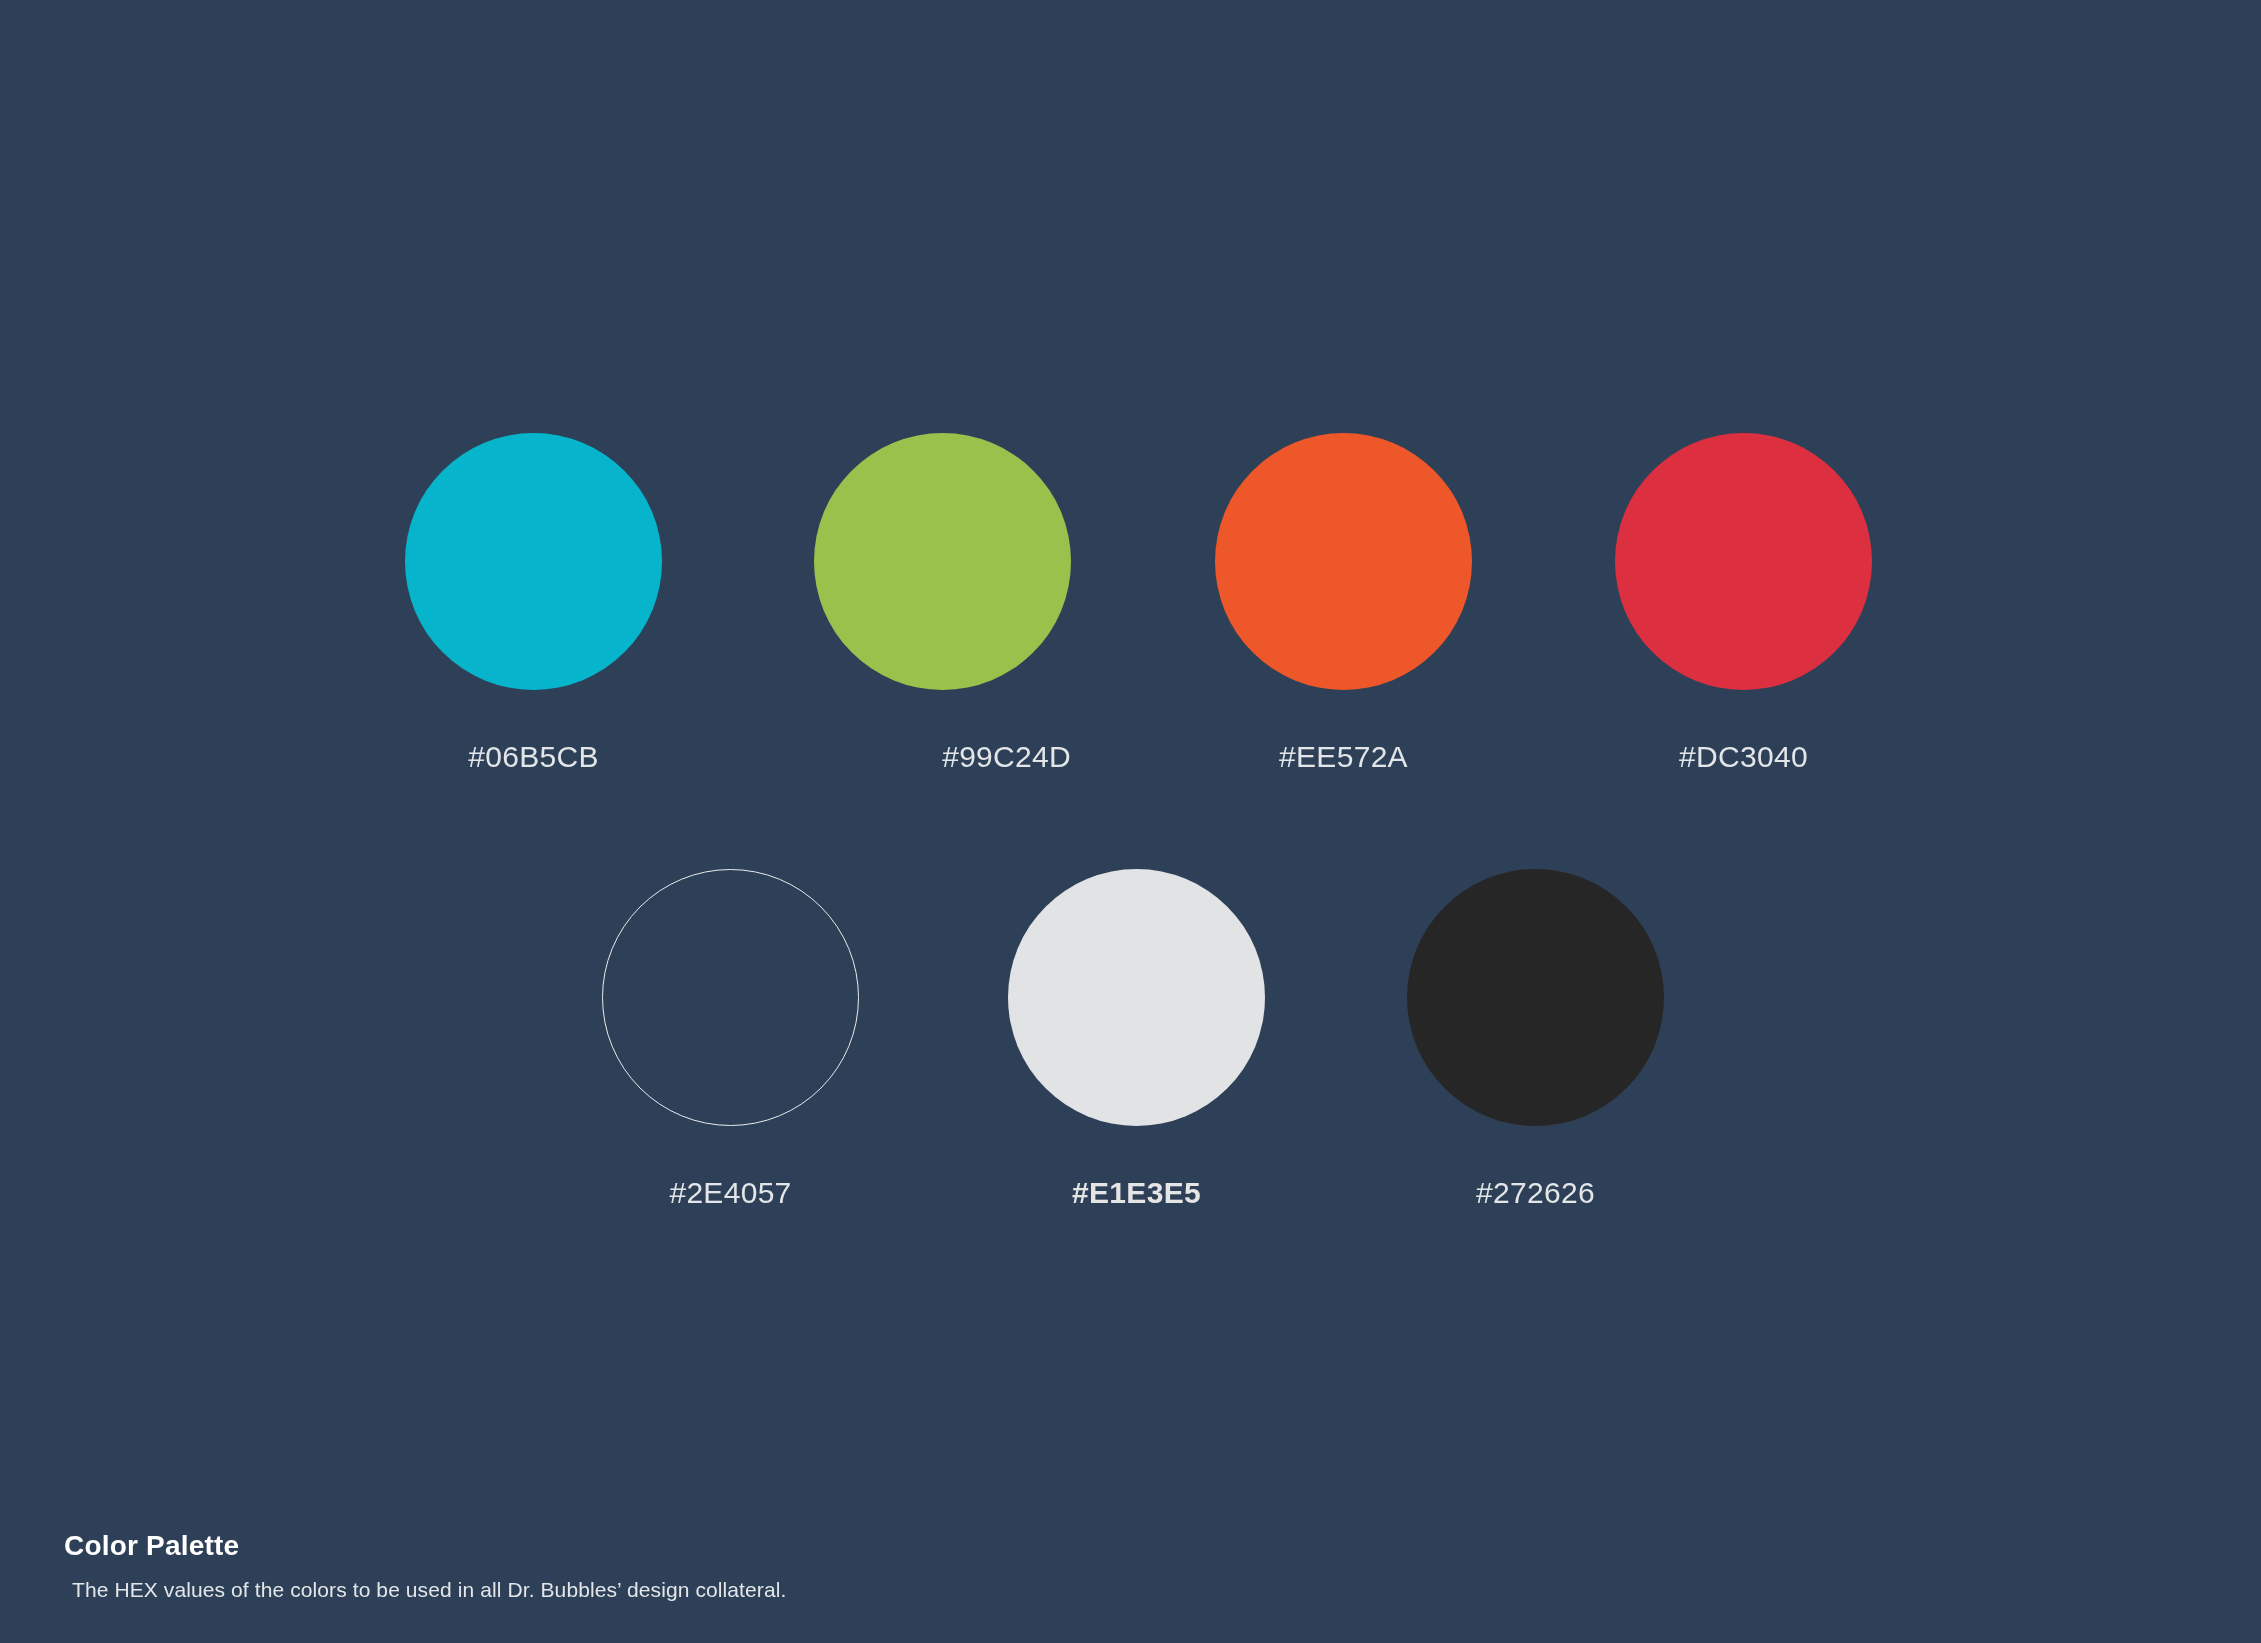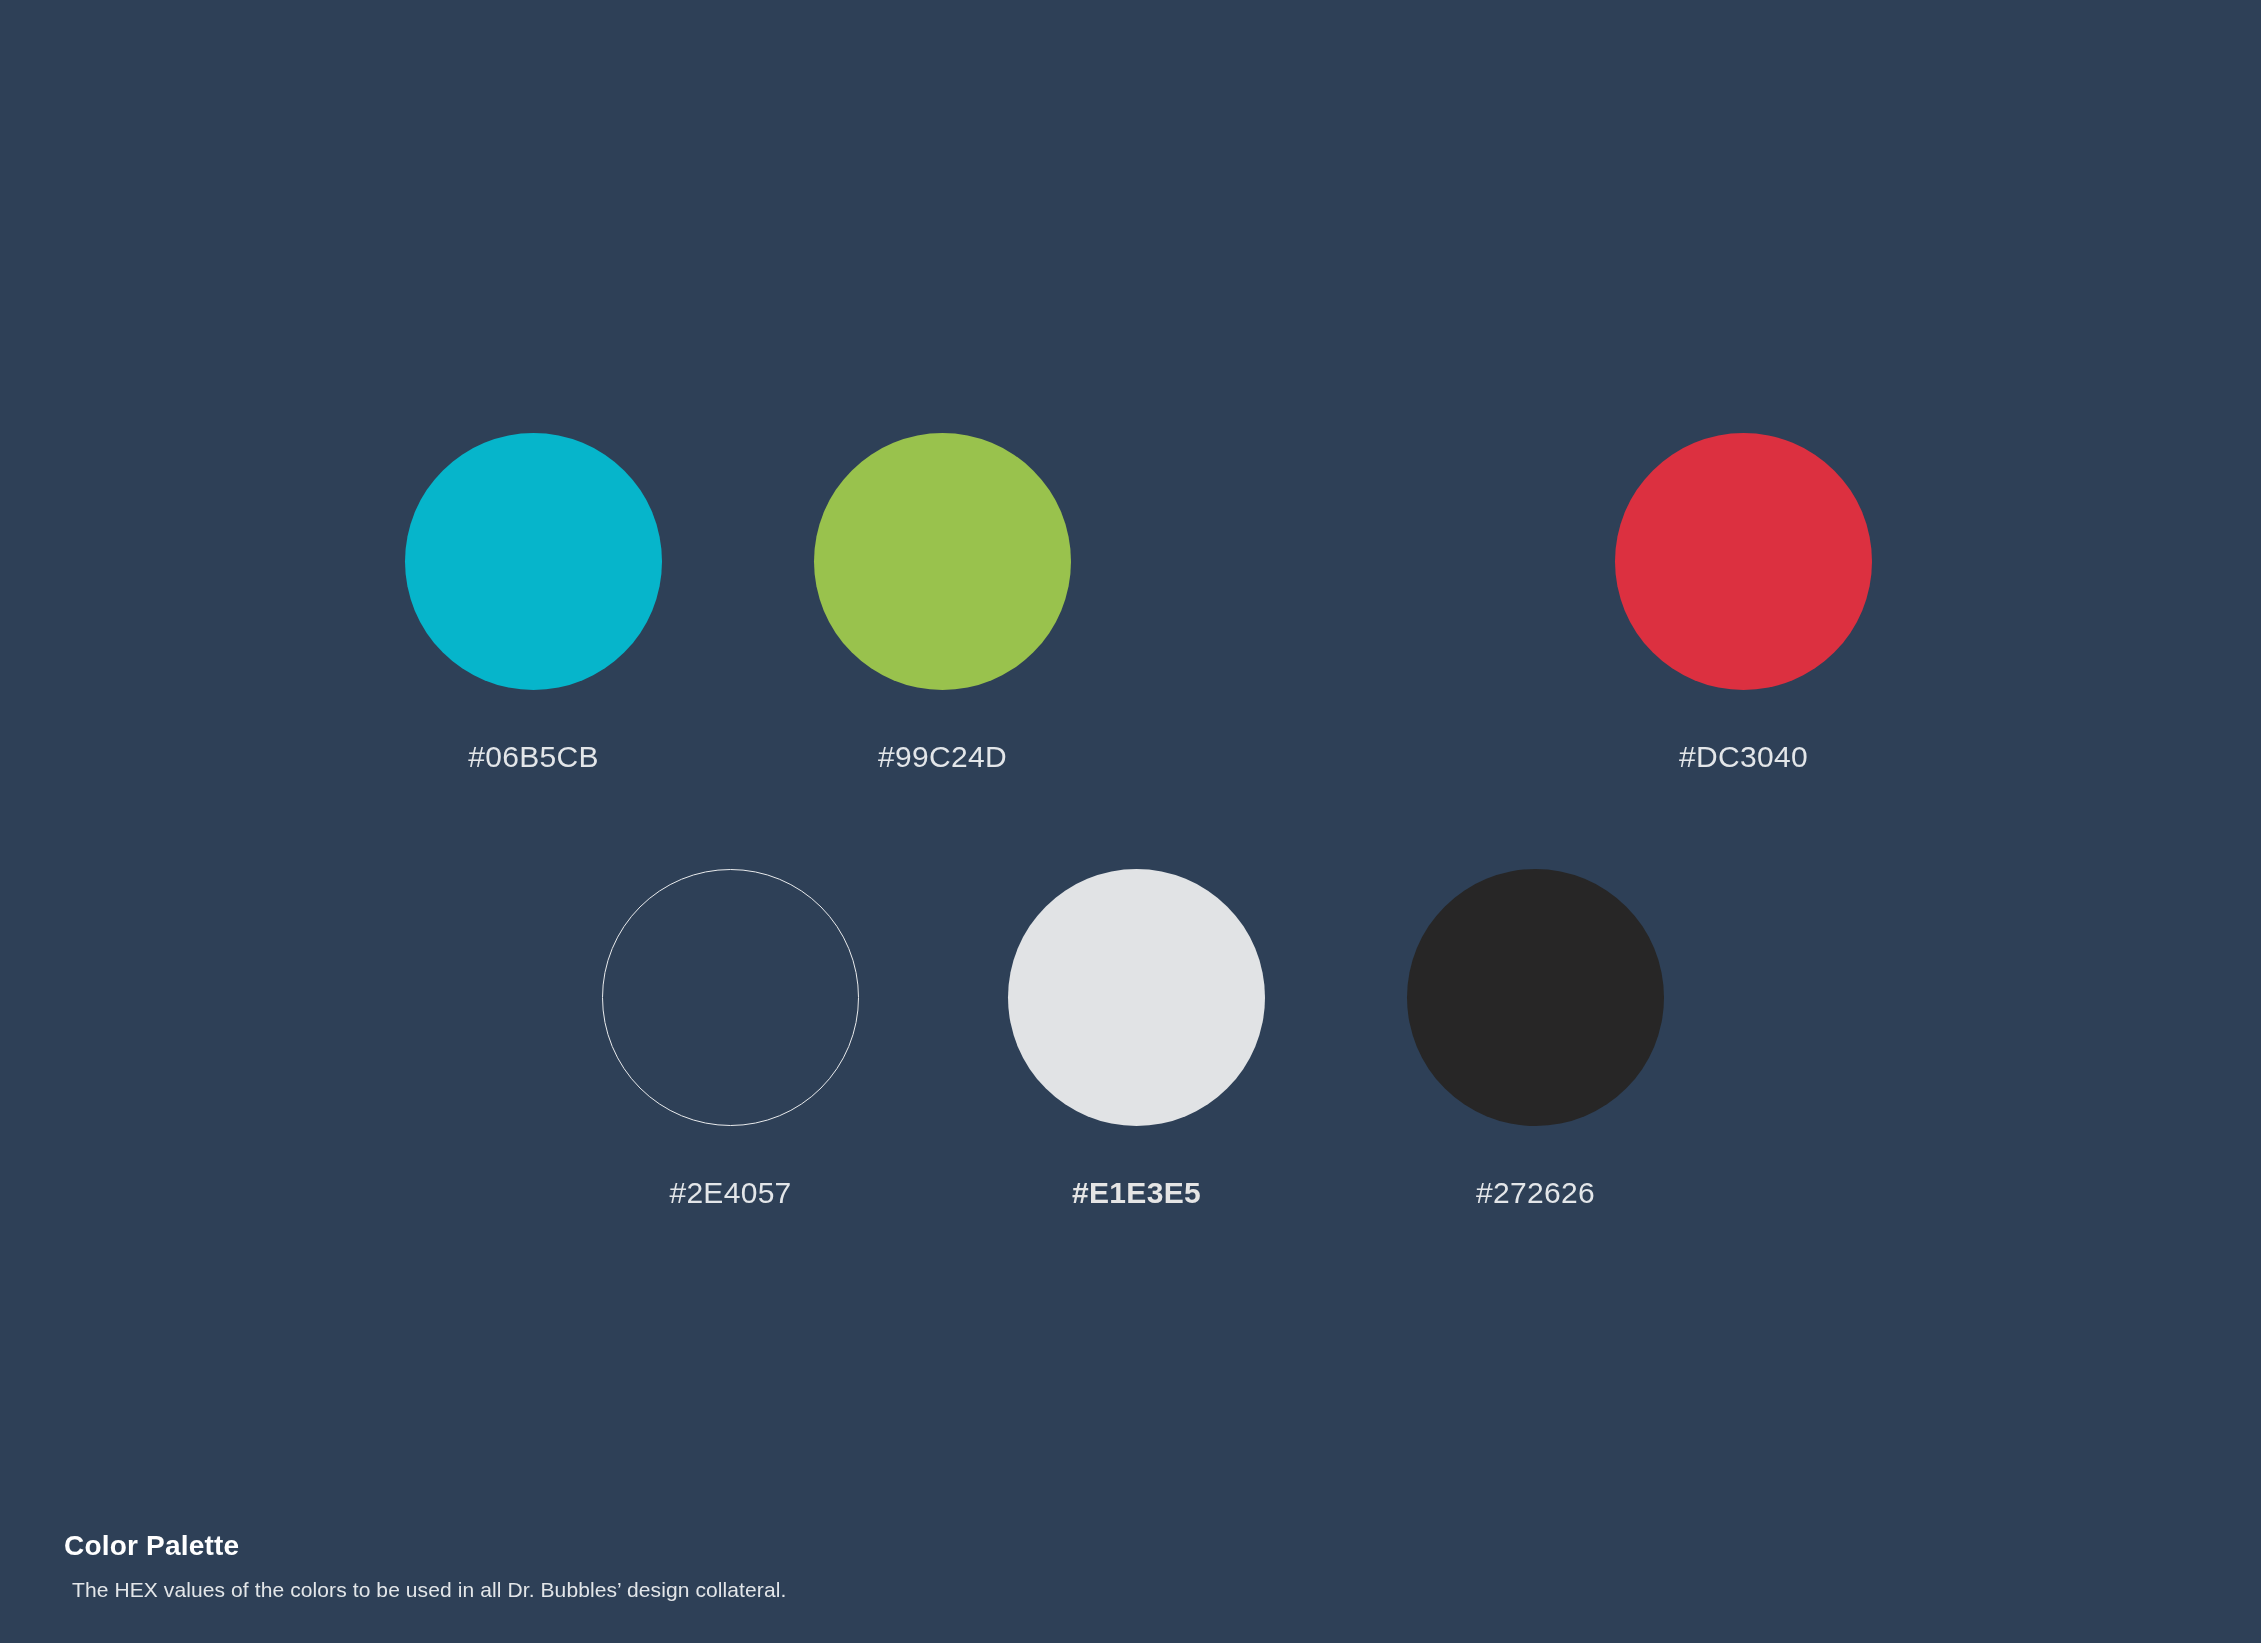--- a/index.html
+++ b/index.html
@@ -109,23 +109,27 @@
 
   <div class="swatch-row" id="swatch-row-1">
 
     <div class="swatch" id="swatch-1">
       <div class="swatch-disc" style="background: rgb(6, 181, 203);"></div>
       <div class="swatch-label" style="color: rgb(227, 230, 233);">#06B5CB</div>
     </div>
 
     <div class="swatch" id="swatch-2">
       <div class="swatch-disc" style="background: rgb(153, 194, 77);"></div>
-      <div class="swatch-label" style="color: rgb(227, 230, 233);">#99C24D</div>
+      <div class="swatch-label" style="color: rgb(227, 230, 233); text-align: right;">#99C24D</div>
     </div>
 
+    <div class="swatch" id="swatch-3">
+      <div class="swatch-disc" style="background: rgb(238, 87, 42);"></div>
+      <div class="swatch-label" style="color: rgb(227, 230, 233);">#EE572A</div>
+    </div>
 
     <div class="swatch" id="swatch-4">
       <div class="swatch-disc" style="background: rgb(220, 48, 64);"></div>
       <div class="swatch-label" style="color: rgb(227, 230, 233);">#DC3040</div>
     </div>
 
   </div>
 
   <div class="swatch-row" id="swatch-row-2">
 

